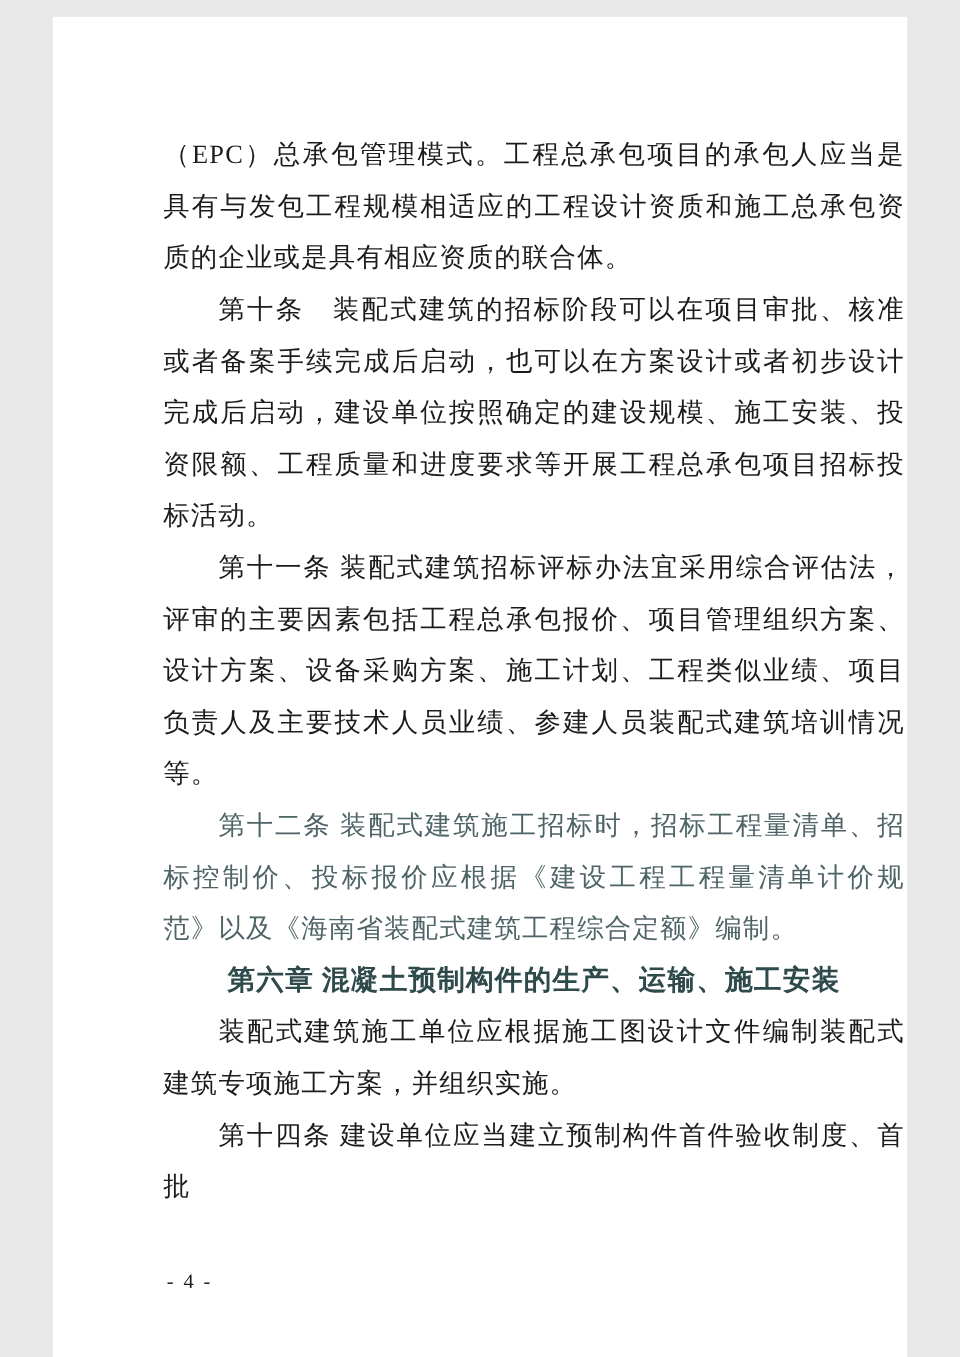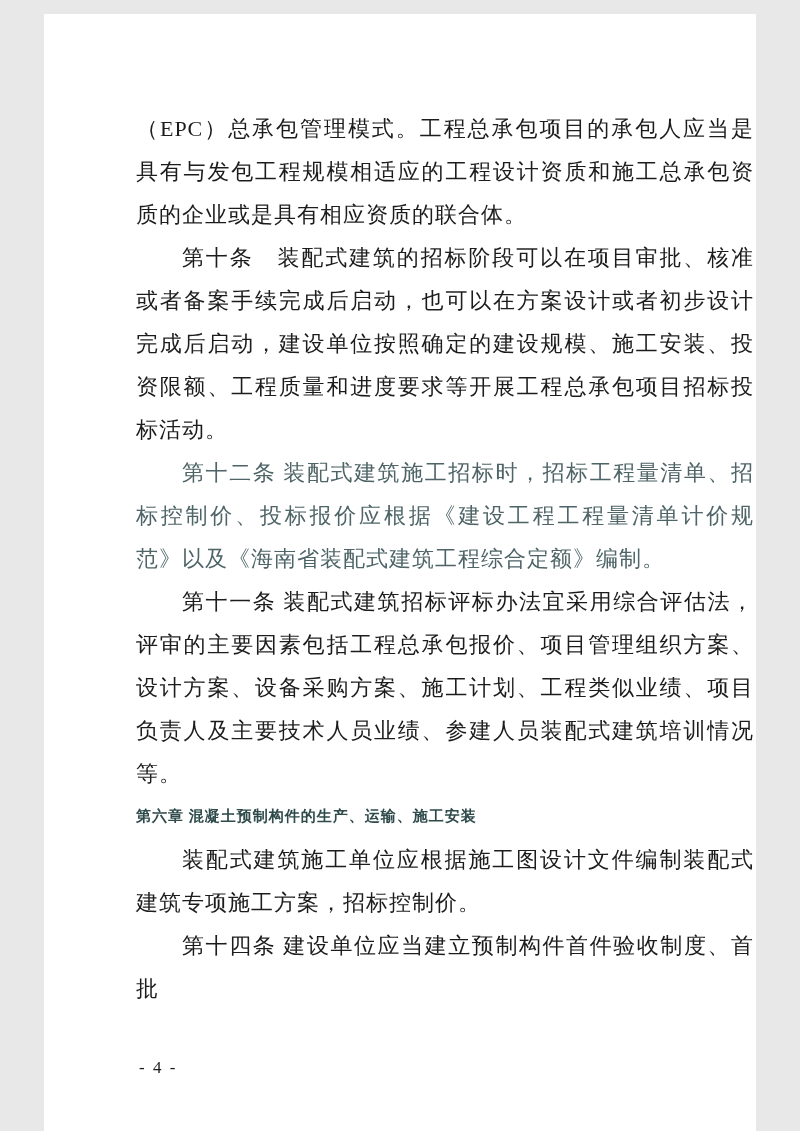--- a/index.html
+++ b/index.html
@@ -39,43 +39,43 @@
     text-indent: 46px;
   }
   .para.no-indent {
     text-indent: 0;
   }
   .para.accent {
     color: var(--accent-ink);
   }
   .chapter {
     margin: 0;
-    font-size: 15px;
+    font-size: 23px;
     line-height: 43px;
     font-weight: bold;
     letter-spacing: 1px;
-    text-align: left;
+    text-align: center;
     color: var(--heading-ink);
   }
   .footer {
     position: absolute;
     left: 95px;
     top: 1044px;
     font-size: 17px;
     letter-spacing: 2px;
     color: var(--ink);
   }
 </style>
 </head>
 <body>
 
 <div class="page">
   <div class="content">
     <p class="para no-indent">（EPC）总承包管理模式。工程总承包项目的承包人应当是具有与发包工程规模相适应的工程设计资质和施工总承包资质的企业或是具有相应资质的联合体。</p>
     <p class="para">第十条　装配式建筑的招标阶段可以在项目审批、核准或者备案手续完成后启动，也可以在方案设计或者初步设计完成后启动，建设单位按照确定的建设规模、施工安装、投资限额、工程质量和进度要求等开展工程总承包项目招标投标活动。</p>
+    <p class="para">第十一条 装配式建筑招标评标办法宜采用综合评估法，评审的主要因素包括工程总承包报价、项目管理组织方案、设计方案、设备采购方案、施工计划、工程类似业绩、项目负责人及主要技术人员业绩、参建人员装配式建筑培训情况等。</p>
     <p class="para accent">第十二条 装配式建筑施工招标时，招标工程量清单、招标控制价、投标报价应根据《建设工程工程量清单计价规范》以及《海南省装配式建筑工程综合定额》编制。</p>
-    <p class="para">第十一条 装配式建筑招标评标办法宜采用综合评估法，评审的主要因素包括工程总承包报价、项目管理组织方案、设计方案、设备采购方案、施工计划、工程类似业绩、项目负责人及主要技术人员业绩、参建人员装配式建筑培训情况等。</p>
     <h2 class="chapter">第六章 混凝土预制构件的生产、运输、施工安装</h2>
-    <p class="para">装配式建筑施工单位应根据施工图设计文件编制装配式建筑专项施工方案，招标控制价。</p>
+    <p class="para">装配式建筑施工单位应根据施工图设计文件编制装配式建筑专项施工方案，并组织实施。</p>
     <p class="para">第十四条 建设单位应当建立预制构件首件验收制度、首批</p>
   </div>
   <div class="footer">- 4 -</div>
 </div>
 
 </body></html>

